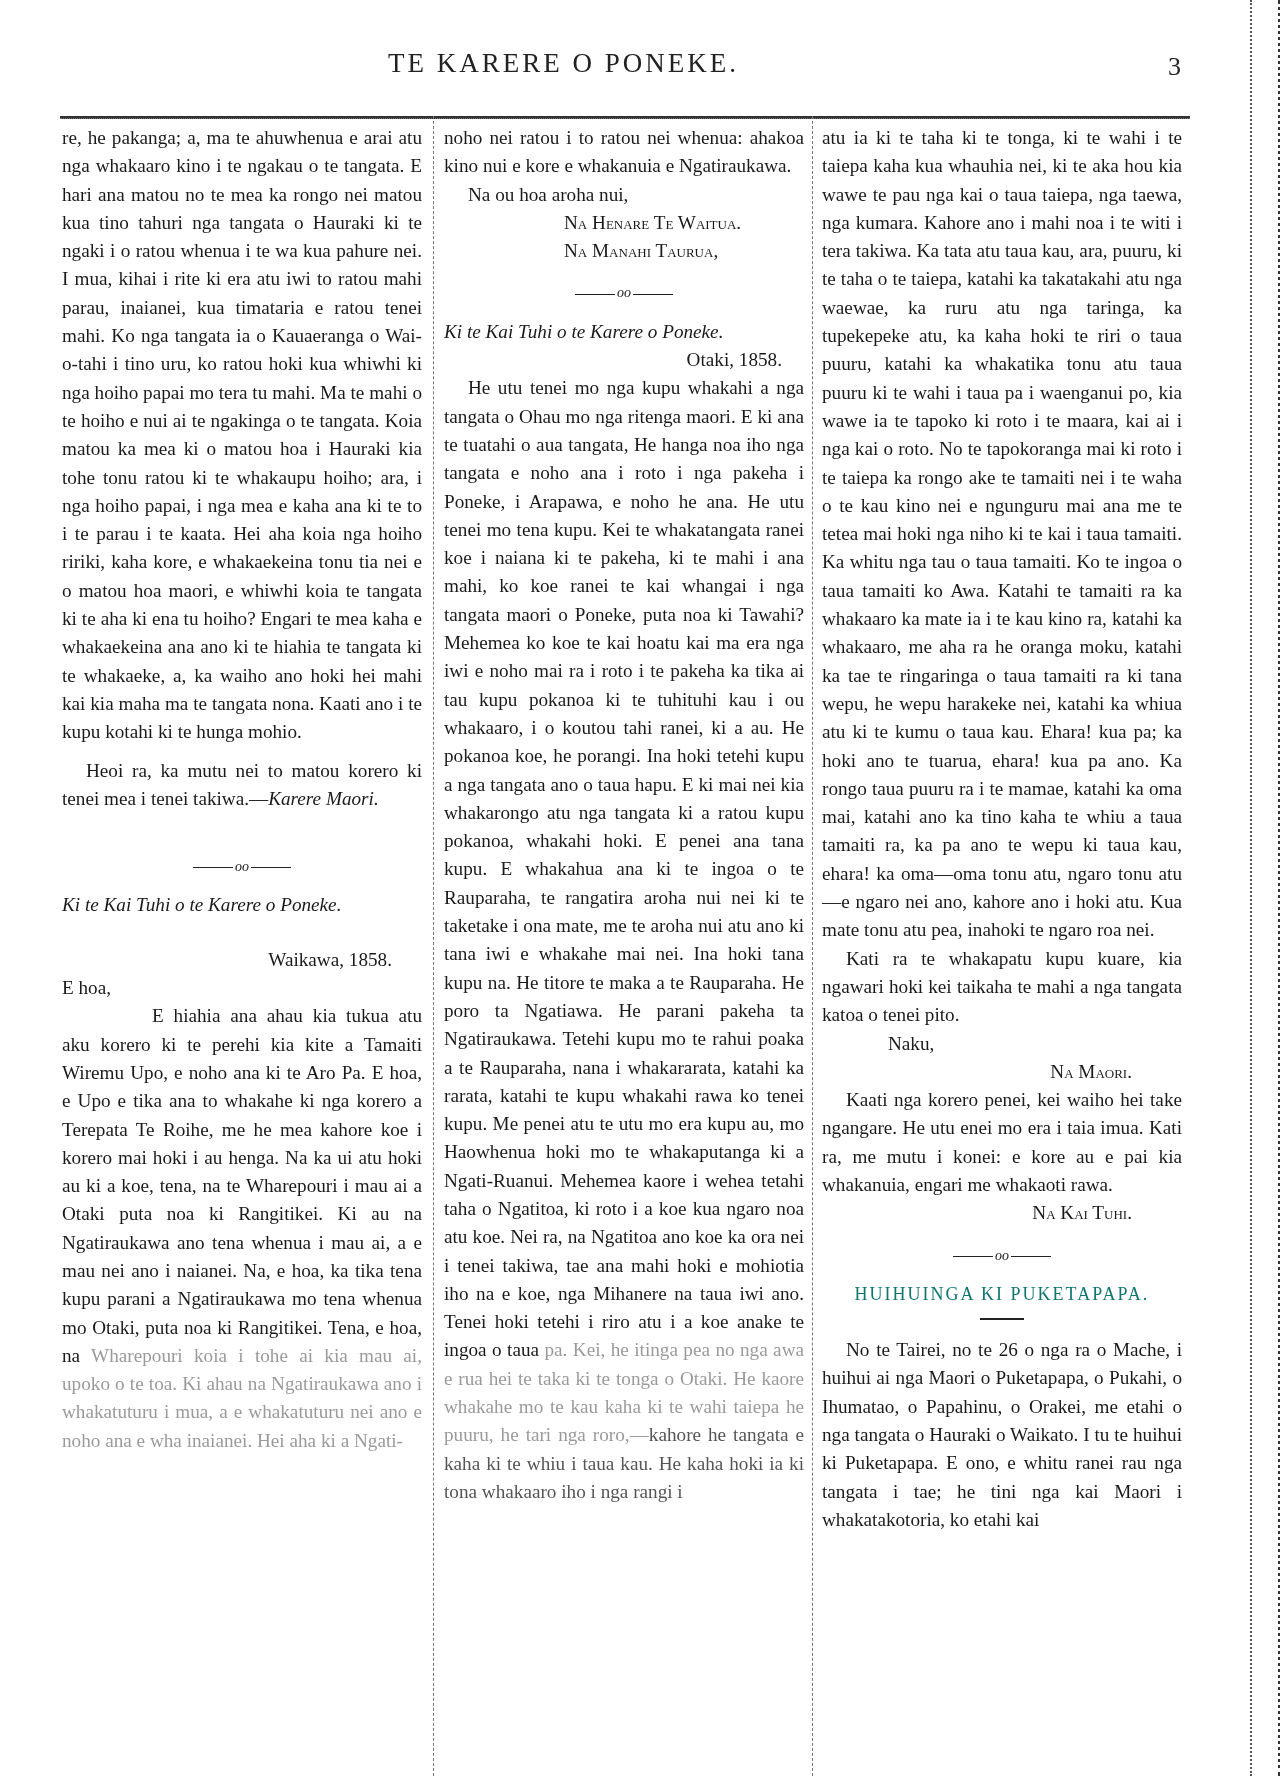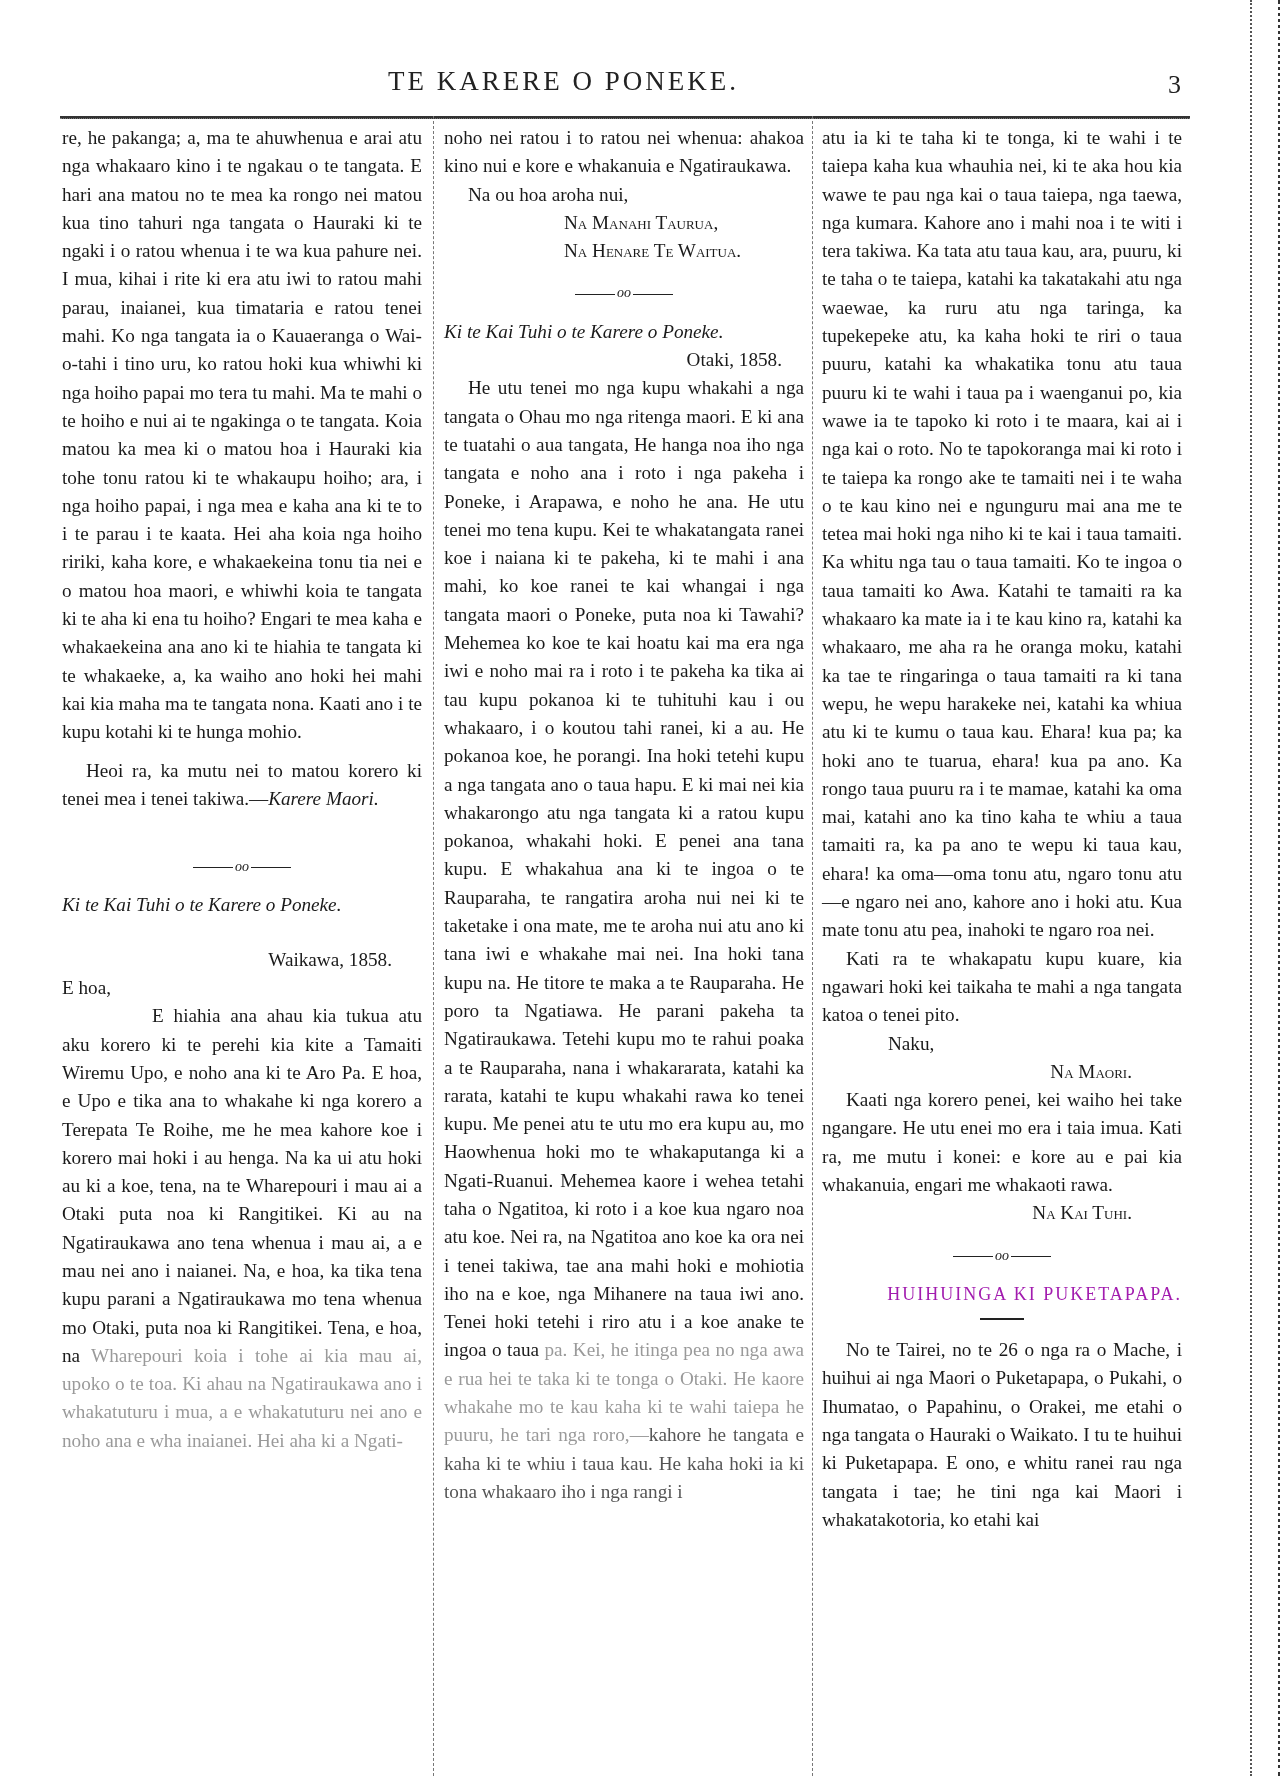--- a/index.html
+++ b/index.html
@@ -1,18 +1,18 @@
 <!DOCTYPE html>
 <html><head>
 <meta charset="utf-8">
 <style>
   html, body { margin:0; padding:0; background:#ffffff; }
   body { width:1280px; height:1776px; position:relative; overflow:hidden;
          font-family:"Liberation Serif","DejaVu Serif",serif; color:#1a1a1a; }
-  .masthead { position:absolute; top:66px; left:0; width:1064px; height:40px;text-align:center; }
+  .masthead { position:absolute; top:48px; left:0; width:1064px; height:40px;text-align:center; }
   .masthead .title { position:absolute; left:388px; top:0; font-size:27px; letter-spacing:3px;
          font-family:"Liberation Serif","DejaVu Serif",serif; color:#222; }
   .masthead .pageno { position:absolute; left:1168px; top:4px; font-size:26px; color:#222; }
   .rule { position:absolute; top:116px; left:60px; width:1130px; height:2px; background:#333;
           border-bottom:1px dotted #777; }
   .col { position:absolute; top:124px; width:360px; font-size:19.2px; line-height:28.3px;
          text-align:justify; }
   .col1 { left:62px; }
   .col2 { left:444px; }
   .col3 { left:822px; }
@@ -26,21 +26,21 @@
   .deep-indent { text-indent:90px; }
   .ital { font-style:italic; }
   .right { text-align:right; }
   .sig { padding-left:120px; text-align:left; }
   .sc { font-variant:small-caps; }
   .ornament { text-align:center; font-style:italic; font-size:14px; margin:14px 0 10px; letter-spacing:0; }
   .ornament:before, .ornament:after { content:""; display:inline-block; width:40px; border-top:1px solid #222; vertical-align:middle; margin:0 2px; }
   .shortrule { width:44px; border-top:2px solid #222; margin:10px auto 16px; }
   .faded { color:#9a9a9a;margin-top:44px; }
   .light { color:#555; }
-  .head { text-align:right; letter-spacing:2px; font-size:18px; margin:4px 0; color:#a21caf; }
+  .head { text-align:center; letter-spacing:2px; font-size:18px; margin:4px 0; color:#0f766e; }
   .gap { height:10px; }
 </style>
 </head>
 <body>
 
 <div class="masthead">
   <span class="title">TE KARERE O PONEKE.</span>
   <span class="pageno">3</span>
 </div>
 <div class="rule"></div>
@@ -55,22 +55,22 @@
   <div class="ornament" style="margin-top:40px;">oo</div>
   <p class="ital">Ki te Kai Tuhi o te Karere o Poneke.</p>
   <p class="right" style="padding-right:30px;margin-top:26px;">Waikawa, 1858.</p>
   <p>E hoa,</p>
   <p class="deep-indent"><span>E hiahia ana ahau kia tukua atu aku korero ki te perehi kia kite a Tamaiti Wiremu Upo, e noho ana ki te Aro Pa. E hoa, e Upo e tika ana to whakahe ki nga korero a Terepata Te Roihe, me he mea kahore koe i korero mai hoki i au henga. Na ka ui atu hoki au ki a koe, tena, na te Wharepouri i mau ai a Otaki puta noa ki Rangitikei. Ki au na Ngatiraukawa ano tena whenua i mau ai, a e mau nei ano i naianei. Na, e hoa, ka tika tena kupu parani a Ngatiraukawa mo tena whenua mo Otaki, puta noa ki Rangitikei. Tena, e hoa, na</span> <span class="faded">Wharepouri koia i tohe ai kia mau ai, upoko o te toa. Ki ahau na Ngatiraukawa ano i whakatuturu i mua, a e whakatuturu nei ano e noho ana e wha inaianei. Hei aha ki a Ngati-</span></p>
 </div>
 
 <div class="col col2">
   <p>noho nei ratou i to ratou nei whenua: ahakoa kino nui e kore e whakanuia e Ngatiraukawa.</p>
   <p class="indent">Na ou hoa aroha nui,</p>
+  <p class="sig sc">Na Henare Te Waitua.</p>
   <p class="sig sc">Na Manahi Taurua,</p>
-  <p class="sig sc">Na Henare Te Waitua.</p>
   <div class="ornament">oo</div>
   <p class="ital">Ki te Kai Tuhi o te Karere o Poneke.</p>
   <p class="right" style="padding-right:22px;">Otaki, 1858.</p>
   <p class="indent"><span>He utu tenei mo nga kupu whakahi a nga tangata o Ohau mo nga ritenga maori. E ki ana te tuatahi o aua tangata, He hanga noa iho nga tangata e noho ana i roto i nga pakeha i Poneke, i Arapawa, e noho he ana. He utu tenei mo tena kupu. Kei te whakatangata ranei koe i naiana ki te pakeha, ki te mahi i ana mahi, ko koe ranei te kai whangai i nga tangata maori o Poneke, puta noa ki Tawahi? Mehemea ko koe te kai hoatu kai ma era nga iwi e noho mai ra i roto i te pakeha ka tika ai tau kupu pokanoa ki te tuhituhi kau i ou whakaaro, i o koutou tahi ranei, ki a au. He pokanoa koe, he porangi. Ina hoki tetehi kupu a nga tangata ano o taua hapu. E ki mai nei kia whakarongo atu nga tangata ki a ratou kupu pokanoa, whakahi hoki. E penei ana tana kupu. E whakahua ana ki te ingoa o te Rauparaha, te rangatira aroha nui nei ki te taketake i ona mate, me te aroha nui atu ano ki tana iwi e whakahe mai nei. Ina hoki tana kupu na. He titore te maka a te Rauparaha. He poro ta Ngatiawa. He parani pakeha ta Ngatiraukawa. Tetehi kupu mo te rahui poaka a te Rauparaha, nana i whakararata, katahi ka rarata, katahi te kupu whakahi rawa ko tenei kupu. Me penei atu te utu mo era kupu au, mo Haowhenua hoki mo te whakaputanga ki a Ngati-Ruanui. Mehemea kaore i wehea tetahi taha o Ngatitoa, ki roto i a koe kua ngaro noa atu koe. Nei ra, na Ngatitoa ano koe ka ora nei i tenei takiwa, tae ana mahi hoki e mohiotia iho na e koe, nga Mihanere na taua iwi ano. Tenei hoki tetehi i riro atu i a koe anake te ingoa o taua</span> <span class="faded">pa. Kei, he itinga pea no nga awa e rua hei te taka ki te tonga o Otaki. He kaore whakahe mo te kau kaha ki te wahi taiepa he puuru, he tari nga roro,—</span><span class="light">kahore he tangata e kaha ki te whiu i taua kau. He kaha hoki ia ki tona whakaaro iho i nga rangi i</span></p>
 </div>
 
 <div class="col col3">
   <p>atu ia ki te taha ki te tonga, ki te wahi i te taiepa kaha kua whauhia nei, ki te aka hou kia wawe te pau nga kai o taua taiepa, nga taewa, nga kumara. Kahore ano i mahi noa i te witi i tera takiwa. Ka tata atu taua kau, ara, puuru, ki te taha o te taiepa, katahi ka takatakahi atu nga waewae, ka ruru atu nga taringa, ka tupekepeke atu, ka kaha hoki te riri o taua puuru, katahi ka whakatika tonu atu taua puuru ki te wahi i taua pa i waenganui po, kia wawe ia te tapoko ki roto i te maara, kai ai i nga kai o roto. No te tapokoranga mai ki roto i te taiepa ka rongo ake te tamaiti nei i te waha o te kau kino nei e ngunguru mai ana me te tetea mai hoki nga niho ki te kai i taua tamaiti. Ka whitu nga tau o taua tamaiti. Ko te ingoa o taua tamaiti ko Awa. Katahi te tamaiti ra ka whakaaro ka mate ia i te kau kino ra, katahi ka whakaaro, me aha ra he oranga moku, katahi ka tae te ringaringa o taua tamaiti ra ki tana wepu, he wepu harakeke nei, katahi ka whiua atu ki te kumu o taua kau. Ehara! kua pa; ka hoki ano te tuarua, ehara! kua pa ano. Ka rongo taua puuru ra i te mamae, katahi ka oma mai, katahi ano ka tino kaha te whiu a taua tamaiti ra, ka pa ano te wepu ki taua kau, ehara! ka oma—oma tonu atu, ngaro tonu atu—e ngaro nei ano, kahore ano i hoki atu. Kua mate tonu atu pea, inahoki te ngaro roa nei.</p>
   <p class="indent">Kati ra te whakapatu kupu kuare, kia ngawari hoki kei taikaha te mahi a nga tangata katoa o tenei pito.</p>
   <p style="padding-left:66px;">Naku,</p>

